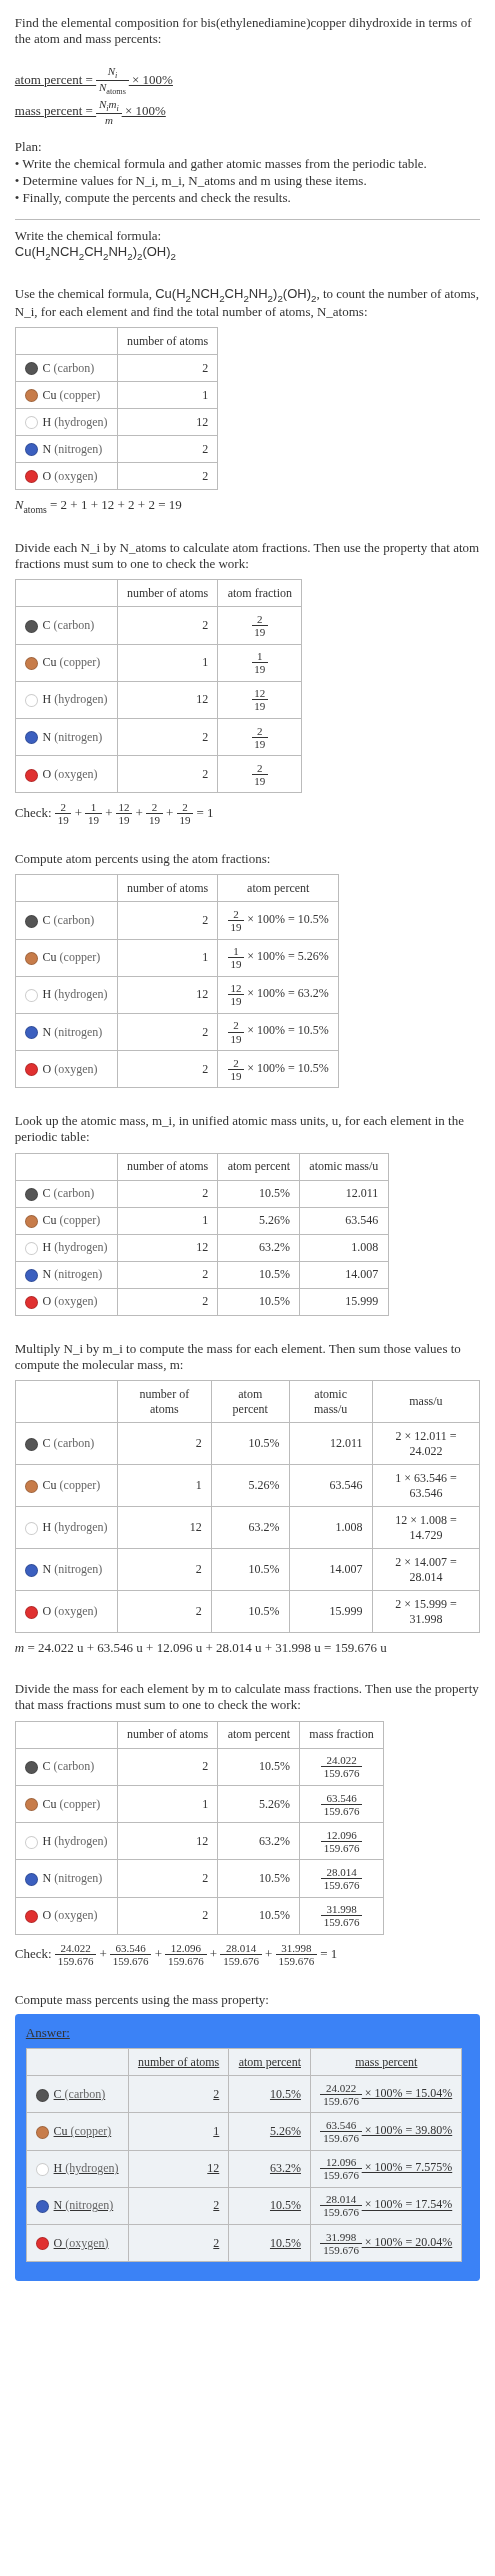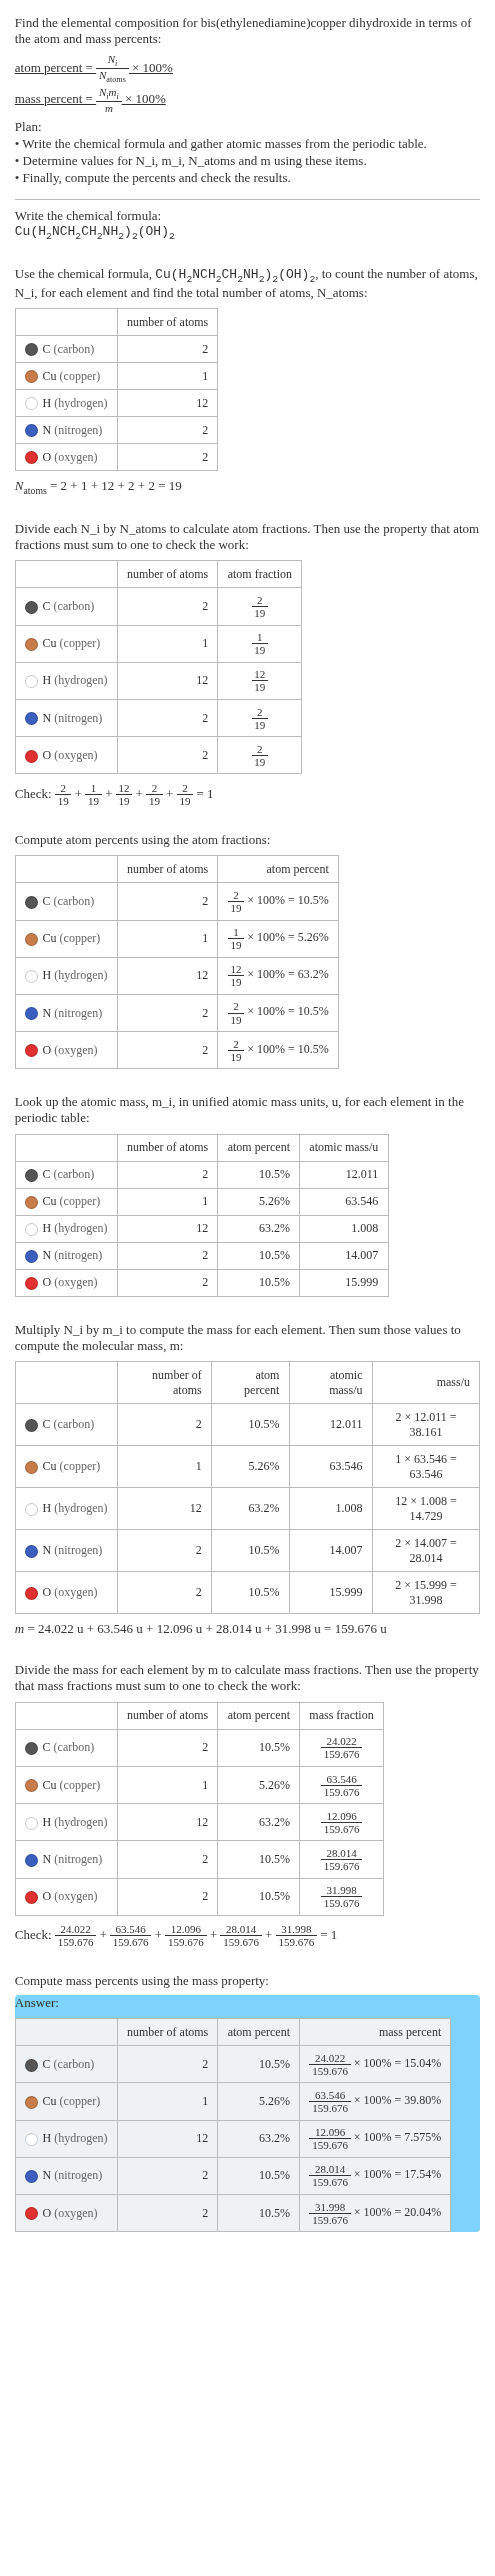--- a/index.html
+++ b/index.html
@@ -4,43 +4,43 @@
 <style>
 body {
   font-family: Georgia, 'Times New Roman', serif;
   font-size: 13px;
   color: #333;
   padding: 14.8px;
   max-width: 496px;
   margin: 0;
   background: #fff;
 }
-.intro { margin-bottom: 6px; }
+.intro { margin-bottom: 18px; }
 .formula-line { margin: 1.8px 0; text-decoration: underline; }
-.plan-header { margin-top: 5px; }
+.plan-header { margin-top: 13px; }
 .plan-item { margin: 0.9px 0; }
 .section { margin-top: 25px; }
 .hr { border: none; border-top: 0.9px solid #bbb; margin: 13px 0 7.4px 0; }
-.formula { font-family: Liberation Mono, monospace; }
+.formula { font-family: Liberation Sans, sans-serif; }
 sub { font-size: 0.75em; }
 table { border-collapse: collapse; margin: 7.4px 0; }
 th, td { border: 0.9px solid #bbb; padding: 5.5px 9.2px; font-size: 12px; vertical-align: middle; }
 th { font-weight: normal; background: #fff; text-align: left; }
 td.num { text-align: right; }
 td.center { text-align: center; }
 .el-cell { white-space: nowrap; margin-top: 44px; }
 .swatch { display: inline-block; width: 11px; height: 11px; border-radius: 50%; vertical-align: middle; margin-right: 4.6px; border: 0.5px solid rgba(0,0,0,0.2); }
 .frac { display: inline-block; text-align: center; vertical-align: middle; font-size: 11px; line-height: 1.1; }
 .frac .n { display:block; border-bottom: 0.9px solid #333; padding: 0 2.8px; }
 .frac .d { display:block; padding: 0 2.8px; }
-.answer-box { background: #7dd3fc; border-radius: 3.7px; margin-top: 5.5px; }
+.answer-box { background: #3b82f6; padding: 11px; border-radius: 3.7px; margin-top: 5.5px; text-decoration: underline; }
 .answer-label { font-weight: normal; margin-bottom: 5.5px; }
 .small-note { margin-top:5.5px; }
 .muted { color:#666; }
-.header-cell { text-align:right;margin-top:8px; }
+.header-cell { text-align:center;margin-top:8px; }
 </style>
 </head>
 <body>
 
 <div class="intro">Find the elemental composition for bis(ethylenediamine)copper dihydroxide in terms of the atom and mass percents:</div>
 
 <div class="formula-line">
   atom percent = <span class="frac"><span class="n"><i>N<sub>i</sub></i></span><span class="d"><i>N</i><sub>atoms</sub></span></span> × 100%
 </div>
 <div class="formula-line">
@@ -234,21 +234,21 @@
         <th class="header-cell">atomic mass/u</th>
         <th class="header-cell">mass/u</th>
       </tr>
   </tbody>
     <tbody id="tbl-masscalc">
       <tr>
         <td class="el-cell"><span class="swatch" style="background:#555555"></span>C <span class="muted">(carbon)</span></td>
         <td class="num">2</td>
         <td class="num">10.5%</td>
         <td class="num">12.011</td>
-        <td class="center">2 × 12.011 = 38.161</td>
+        <td class="center">2 × 12.011 = 24.022</td>
       </tr>
       <tr>
         <td class="el-cell"><span class="swatch" style="background:#c77c4a"></span>Cu <span class="muted">(copper)</span></td>
         <td class="num">1</td>
         <td class="num">5.26%</td>
         <td class="num">63.546</td>
         <td class="center">1 × 63.546 = 63.546</td>
       </tr>
       <tr>
         <td class="el-cell"><span class="swatch" style="background:#ffffff"></span>H <span class="muted">(hydrogen)</span></td>

